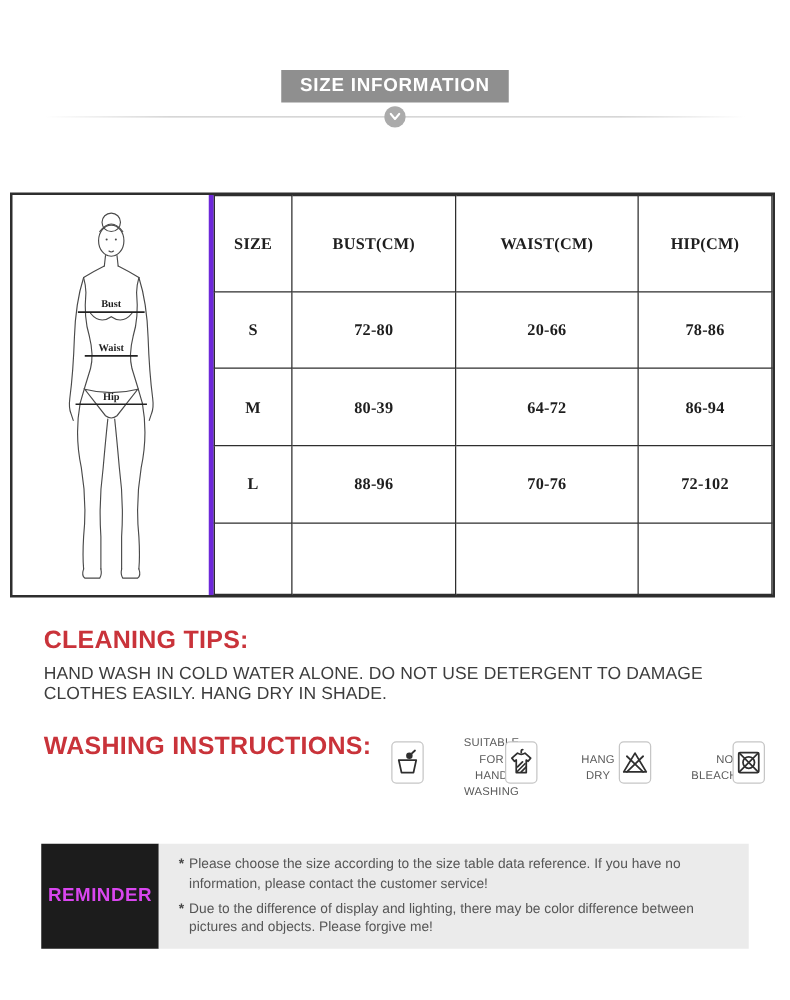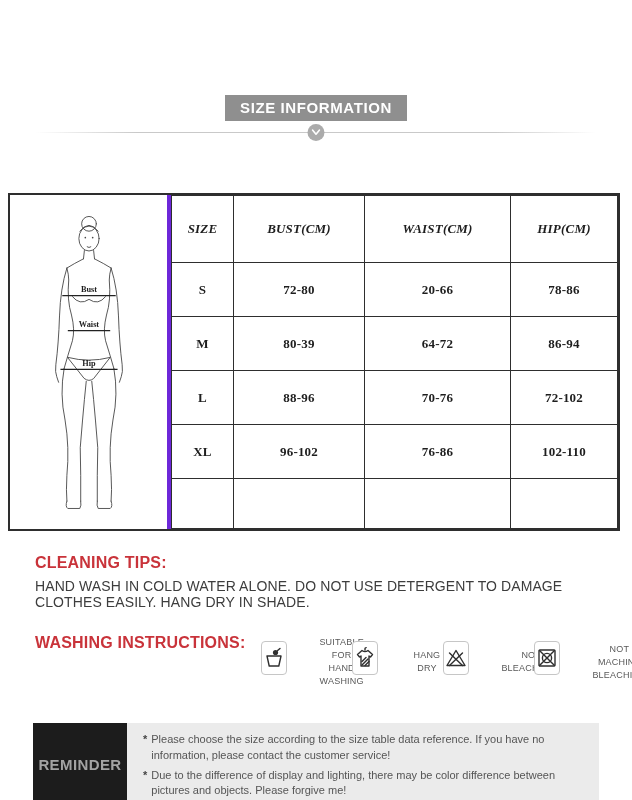--- a/index.html
+++ b/index.html
@@ -6,21 +6,21 @@
   html, body { background: #ffffff; }
   body {
     width: 632px; height: 800px;
     margin: 0 auto;
     font-family: "Liberation Sans", sans-serif;
     position: relative;
     overflow: hidden;
   }
 
   
-  .banner-wrap { padding-top: 79px; text-align: center; margin-top: 16px; }
+  .banner-wrap { padding-top: 56px; text-align: center; }
   .banner {
     display: inline-block;
     background: #8f8f8f;
     color: #ffffff;
     font-size: 15px;
     font-weight: bold;
     letter-spacing: 0.6px;
     padding: 4px 15px 5px 15px;
   }
 
@@ -54,29 +54,29 @@
   .size-table { flex: 1; border-collapse: collapse; table-layout: fixed; }
   .size-table td {
     border: 1px solid #2e2e2e;
     text-align: center; vertical-align: middle;
     font-family: "Liberation Serif", serif;
     font-weight: bold;
     font-size: 13px;
     color: #1e1e1e;
     letter-spacing: 0.2px;
   }
-  .size-table tr.hdr td { height: 67px; font-style: italic; }
+  .size-table tr.hdr td { height: 67px; }
   .size-table tr.data td { height: 54px; }
   .size-table tr.empty td { height: 50px; }
 
   
   .cleaning { margin: 23px 20px 0 35px; }
   .section-heading {
     color: #c9333a;
-    font-size: 16px;
+    font-size: 20px;
     font-weight: bold;
     letter-spacing: 0.2px;
   }
   .tips-body {
     margin-top: 6px;
     font-size: 14px;
     color: #3d3d3d;
     letter-spacing: 0.1px;
   }
 
@@ -99,21 +99,21 @@
     line-height: 1.45;
     letter-spacing: 0.2px;
   }
   .wash-icon { stroke: #2f2f2f; fill: none; stroke-width: 1.4; stroke-linejoin: round; stroke-linecap: round; }
 
   
   .reminder { margin: 35px 33px 0 33px; display: flex; align-items: stretch; min-height: 62px; }
   .reminder-label {
     width: 94px;
     background: #1c1c1c;
-    color: #a3a3a3;
+    color: #d946ef;
     font-size: 15px;
     font-weight: bold;
     letter-spacing: 0.4px;
     display: flex; align-items: center; justify-content: center;
   }
   .reminder-panel {
     flex: 1;
     background: #ebebeb;
     padding: 9px 14px 8px 16px;
   }
@@ -211,26 +211,20 @@
       <td>80-39</td>
       <td>64-72</td>
       <td>86-94</td>
     </tr>
     <tr class="data">
       <td>L</td>
       <td>88-96</td>
       <td>70-76</td>
       <td>72-102</td>
     </tr>
-    <tr class="data">
-      <td>XL</td>
-      <td>96-102</td>
-      <td>76-86</td>
-      <td>102-110</td>
-    </tr>
     <tr class="empty">
       <td></td>
           <td></td>
           <td></td>
           <td></td>
     </tr>
   </tbody>
     </table>
 </div>
 

